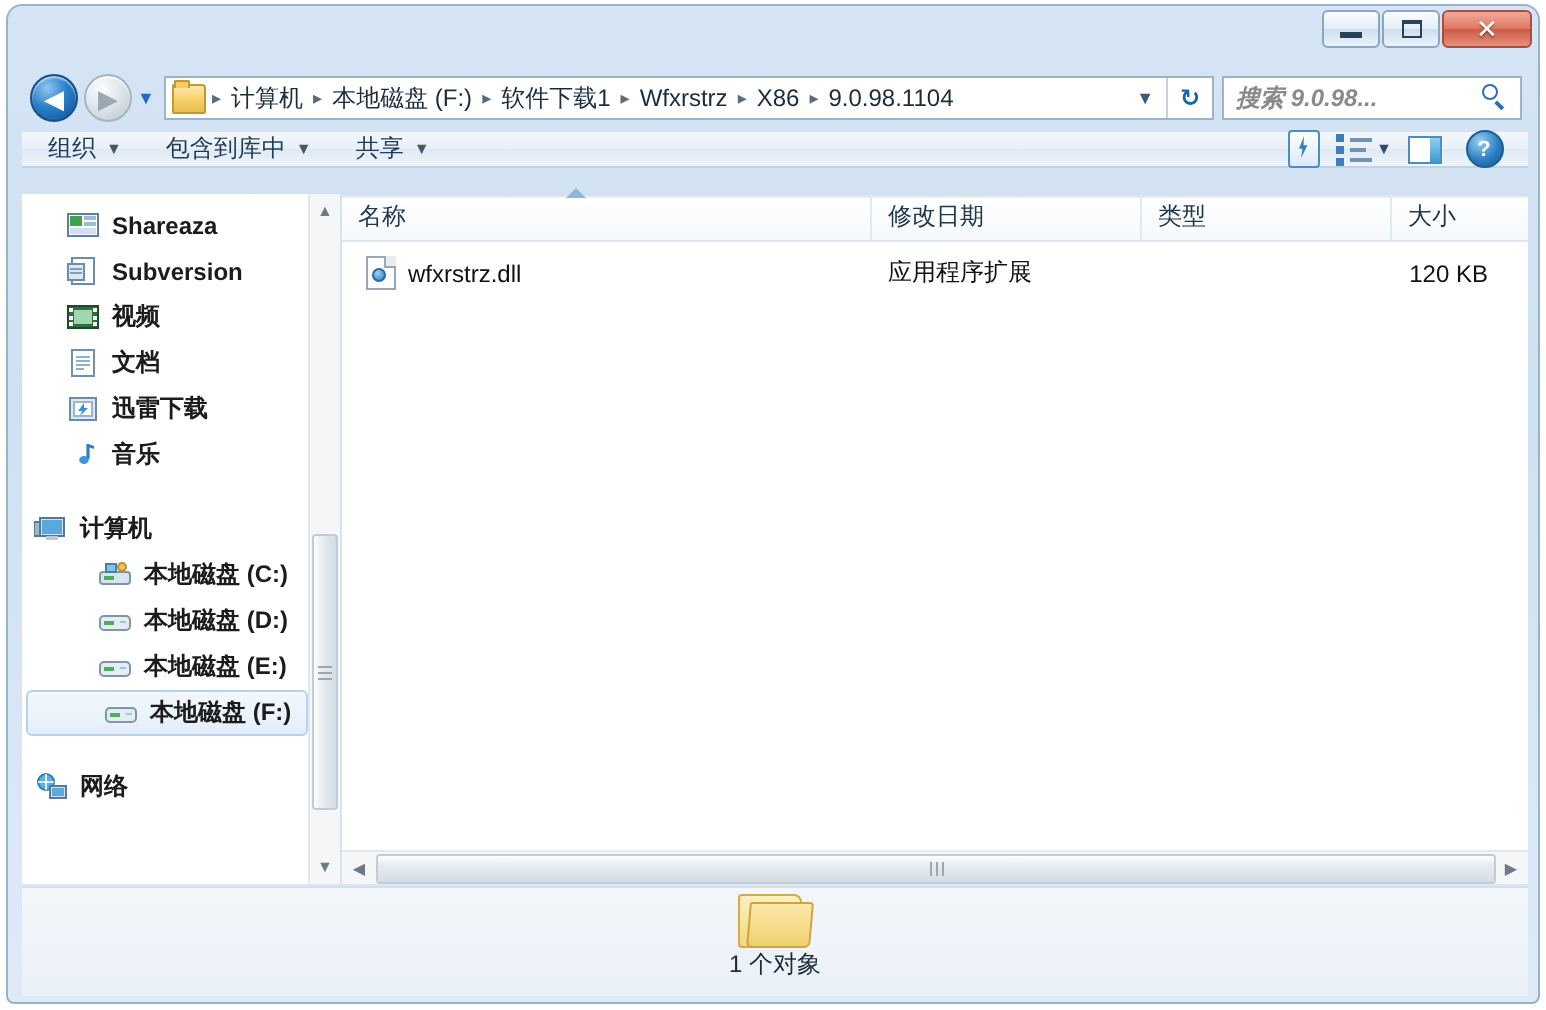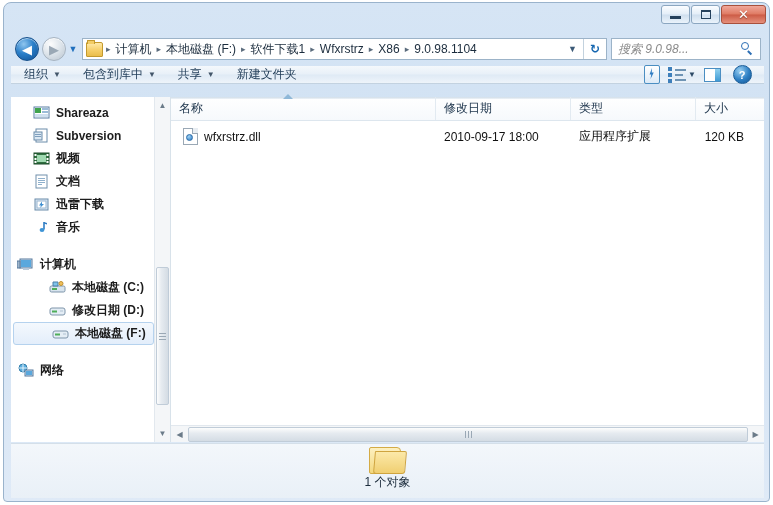--- a/index.html
+++ b/index.html
@@ -108,21 +108,21 @@
   .addr-div { width: 1px; height: 20px; background: #c3d2de; }
   .refresh {
     width: 22px; height: 20px;
     display: flex; align-items: center; justify-content: center;
     color: #1566b0; font-size: 12px; font-weight: bold;
   }
   .searchbox {
     width: 150px; height: 22px;
     background: #ffffff; border: 1px solid #9cb3c8;
     display: flex; align-items: center; justify-content: space-between;
-    box-sizing: border-box; margin-right: 4px;
+    box-sizing: border-box; margin-right: 4px; font-weight: bold;
   }
   .search-ph {
     font-size: 12px; color: #8a8a8a; font-style: italic;
     padding-left: 6px; white-space: nowrap; overflow: hidden;
   }
   .mag {
     width: 16px; margin-right: 4px; position: relative; height: 14px; flex: 0 0 auto;
   }
   .mag::before {
     content: ""; position: absolute; left: 1px; top: 0;
@@ -404,23 +404,20 @@
         <span class="tb-caret">▼</span>
       </div>
       <div class="tb-item">
         <span>包含到库中</span>
         <span class="tb-caret">▼</span>
       </div>
       <div class="tb-item">
         <span>共享</span>
         <span class="tb-caret">▼</span>
       </div>
-      <div class="tb-item">
-        <span>新建文件夹</span>
-      </div>
 
       <div class="tb-right">
         <div class="tb-icon">
           <span class="ic-burn"></span>
         </div>
         <div class="tb-icon">
           <span class="ic-views">
             <span class="col1">
                 <i></i>
                 <i></i>
@@ -546,21 +543,31 @@
             <span>本地磁盘 (C:)</span>
           </div>
           <div class="sb-item lvl2">
             <span class="sb-icon">
               <svg width="17" height="15" viewBox="0 0 17 15">
                   <rect x="1" y="5" width="15" height="7" rx="2" fill="#e4edf5" stroke="#7e95aa"></rect>
                   <rect x="3" y="7.5" width="5" height="2" fill="#4fae5a"></rect>
                   <rect x="11" y="7.5" width="3" height="1" fill="#b0c2d2"></rect>
                 </svg>
             </span>
-            <span>修改日期 (D:)</span>
+            <span>本地磁盘 (D:)</span>
+          </div>
+          <div class="sb-item lvl2">
+            <span class="sb-icon">
+              <svg width="17" height="15" viewBox="0 0 17 15">
+                  <rect x="1" y="5" width="15" height="7" rx="2" fill="#e4edf5" stroke="#7e95aa"></rect>
+                  <rect x="3" y="7.5" width="5" height="2" fill="#4fae5a"></rect>
+                  <rect x="11" y="7.5" width="3" height="1" fill="#b0c2d2"></rect>
+                </svg>
+            </span>
+            <span>本地磁盘 (E:)</span>
           </div>
           <div class="sb-item lvl2 selected">
             <span class="sb-icon">
               <svg width="17" height="15" viewBox="0 0 17 15">
                   <rect x="1" y="5" width="15" height="7" rx="2" fill="#e4edf5" stroke="#7e95aa"></rect>
                   <rect x="3" y="7.5" width="5" height="2" fill="#4fae5a"></rect>
                   <rect x="11" y="7.5" width="3" height="1" fill="#b0c2d2"></rect>
                 </svg>
             </span>
             <span>本地磁盘 (F:)</span>
@@ -614,21 +621,20 @@
             <span>大小</span>
           </div>
         </div>
 
         <div class="rows">
           <div class="row">
             <div class="cell name">
               <span class="dllicon"></span>
               <span>wfxrstrz.dll</span>
             </div>
-            <div class="cell date">2010-09-17 18:00</div>
             <div class="cell type">应用程序扩展</div>
             <div class="cell size">120 KB</div>
           </div>
         </div>
 
         <div class="hscroll">
           <div class="hs-left">
             <span>◀</span>
           </div>
           <div class="hs-track">

